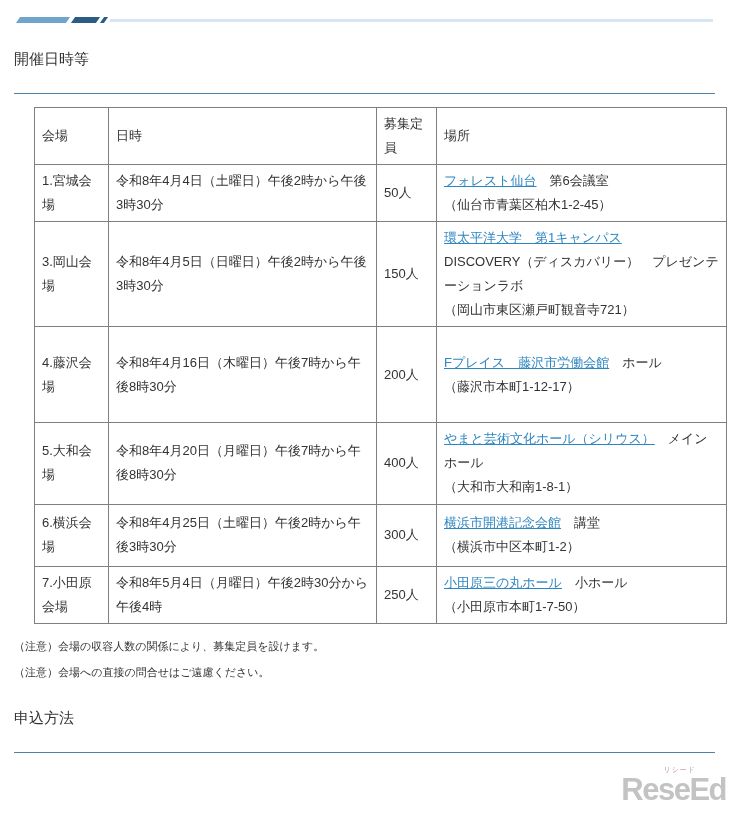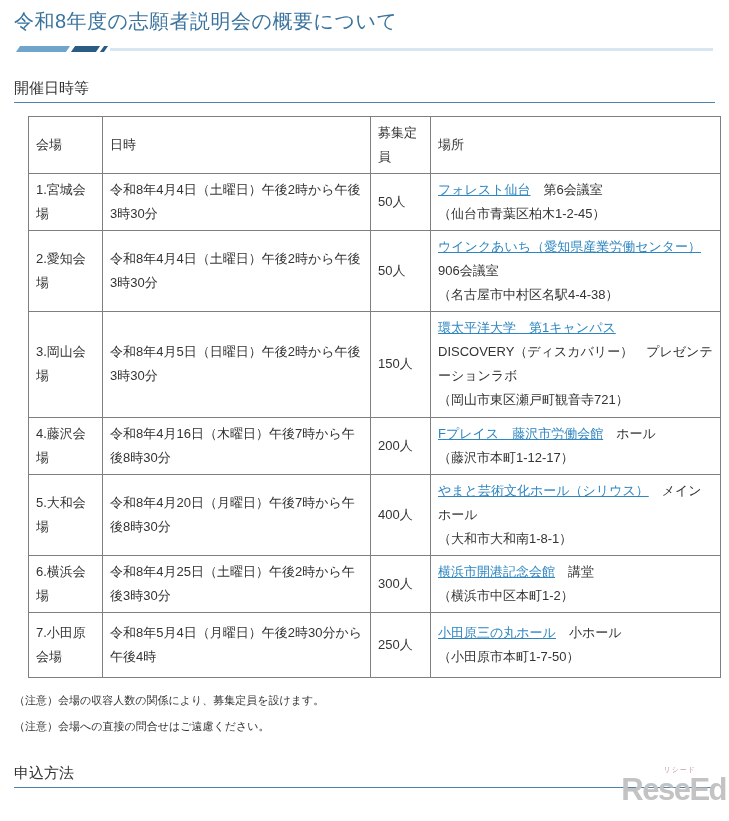--- a/index.html
+++ b/index.html
@@ -32,26 +32,26 @@
   }
   .deco-bar .seg{display:inline-block;height:6px;transform:skewX(-35deg);}
   .deco-bar .seg1{width:50px;background:var(--bar-mid);}
   .deco-bar .seg2{width:25px;background:var(--bar-dark);margin-left:5px;}
   .deco-bar .seg3{width:4px;background:var(--bar-dark);margin-left:4px;}
   .deco-bar .light-line{flex:1;height:3px;background:var(--bar-light);margin-left:4px;}
 
   h2.section-heading{
     margin:27px 0 0 0;
     font-size:15px;font-weight:normal;color:var(--text-dark);
-    padding-bottom:4px;
+    padding-bottom:24px;
     border-bottom:1px solid var(--rule-blue);
   }
 
   table.schedule{
-    margin-top:13px;margin-left:14px;
+    margin-top:13px;margin-left:20px;
     border-collapse:collapse;
     width:692px;
     table-layout:fixed;
     font-size:13px;
   }
   table.schedule th,table.schedule td{
     border:1px solid var(--border-gray);
     padding:4px 7px;
     vertical-align:middle;
     text-align:left;
@@ -92,21 +92,20 @@
   .watermark .logo-text{
     font-size:31px;font-weight:bold;letter-spacing:-1.5px;
     font-family:"Liberation Sans","DejaVu Sans",sans-serif;
   }
 </style>
 </head>
 <body>
 
 <div class="page">
 
-  <h1 class="page-title">令和8年度の志願者説明会の概要について</h1>
 
   <div class="deco-bar">
     <span class="seg seg1"></span>
     <span class="seg seg2"></span>
     <span class="seg seg3"></span>
     <span class="light-line"></span>
   </div>
 
   <h2 class="section-heading">開催日時等</h2>
 
@@ -126,26 +125,20 @@
       </tr>
     </thead>
     <tbody id="rows">
     <tr>
       <td class="c-venue">1.宮城会場</td>
       <td class="c-date">令和8年4月4日（土曜日）午後2時から午後3時30分</td>
       <td class="c-cap">50人</td>
       <td class="c-place"><a href="#" class="place-link">フォレスト仙台</a><span class="place-suffix">　第6会議室</span><div class="place-line">（仙台市青葉区柏木1-2-45）</div></td>
     </tr>
 
-    <tr>
-      <td class="c-venue">2.愛知会場</td>
-      <td class="c-date">令和8年4月4日（土曜日）午後2時から午後3時30分</td>
-      <td class="c-cap">50人</td>
-      <td class="c-place"><a href="#" class="place-link">ウインクあいち（愛知県産業労働センター）</a><span class="place-suffix"></span><div class="place-line">906会議室</div><div class="place-line">（名古屋市中村区名駅4-4-38）</div></td>
-    </tr>
 
     <tr>
       <td class="c-venue">3.岡山会場</td>
       <td class="c-date">令和8年4月5日（日曜日）午後2時から午後3時30分</td>
       <td class="c-cap">150人</td>
       <td class="c-place"><a href="#" class="place-link">環太平洋大学　第1キャンパス</a><span class="place-suffix"></span><div class="place-line">DISCOVERY（ディスカバリー）　プレゼンテーションラボ</div><div class="place-line">（岡山市東区瀬戸町観音寺721）</div></td>
     </tr>
 
     <tr>
       <td class="c-venue">4.藤沢会場</td>

